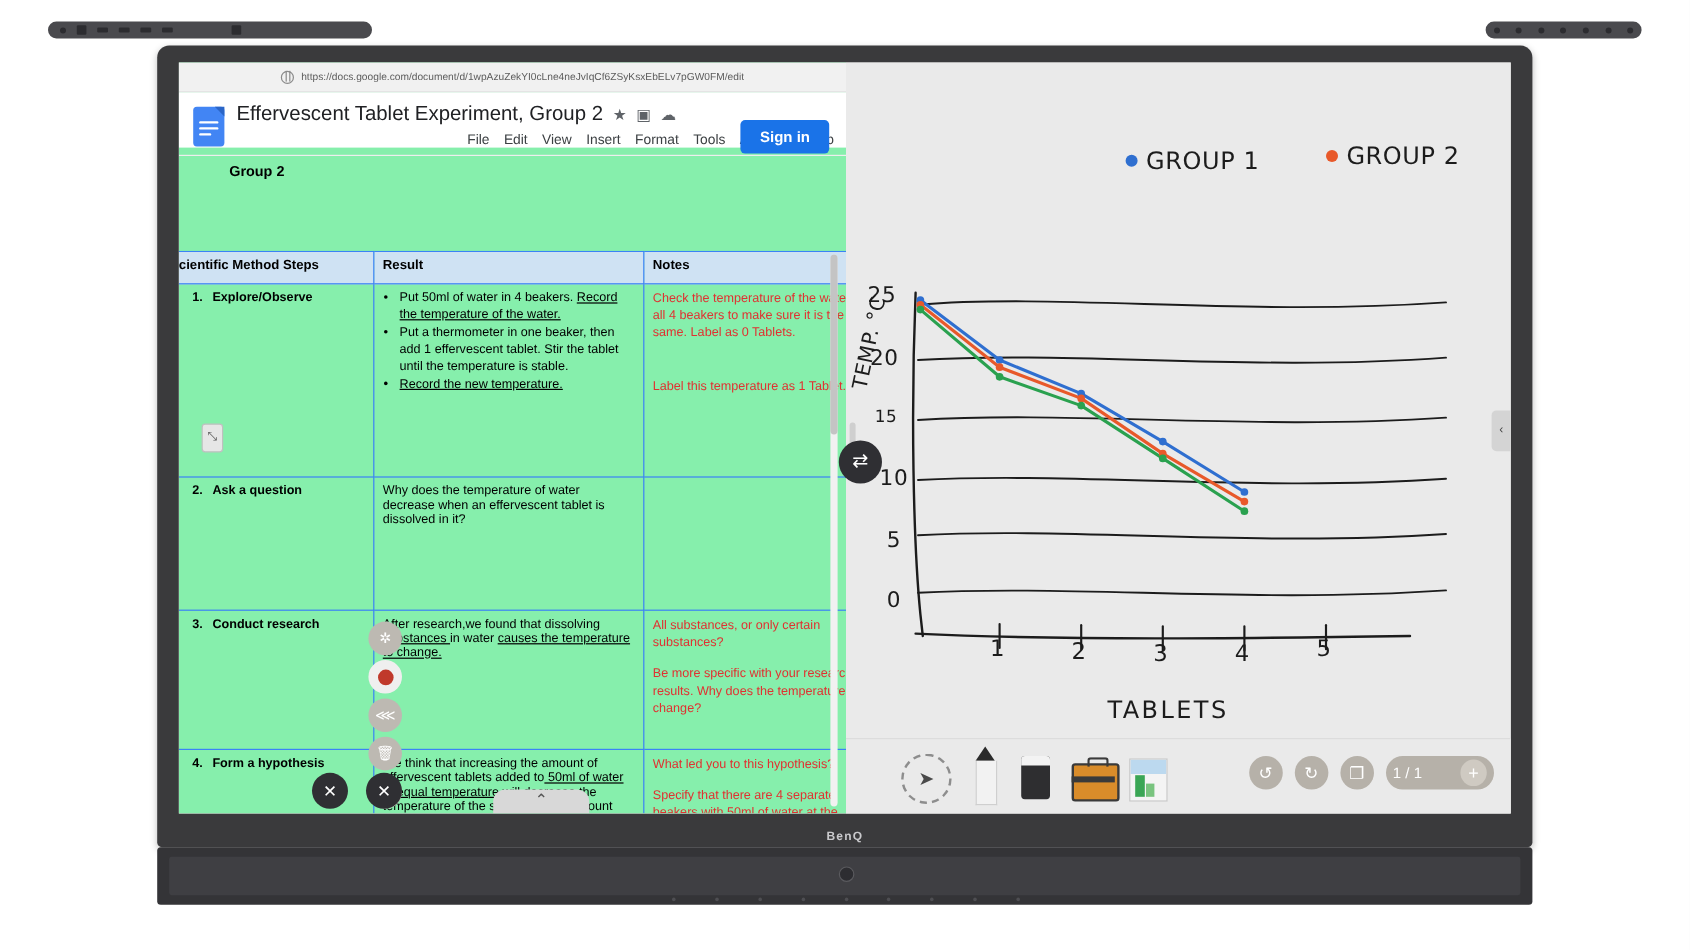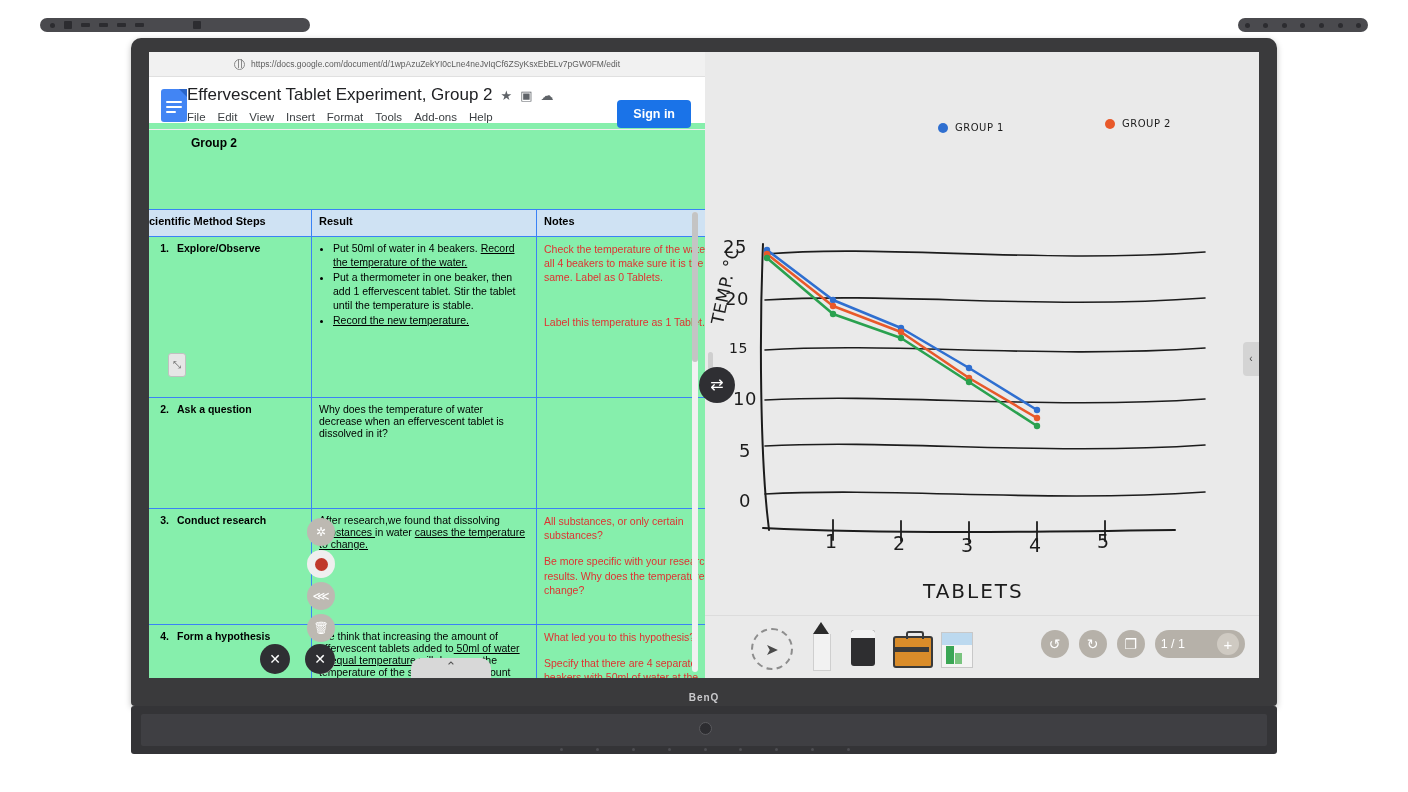--- a/index.html
+++ b/index.html
@@ -174,38 +174,39 @@
     border-style: solid;
     border-color: transparent #2a65c7 transparent transparent;
   }
   .docs-icon .line {
     position: absolute;
     left: 5px;
     width: 16px; height: 2px;
     background: #ffffff;
     border-radius: 1px;
   }
-  .doc-title-wrap { flex: 1 1 auto; min-width: 0; }
+  .doc-title-wrap { margin-left: 10px; flex: 1 1 auto; min-width: 0; }
   .doc-title-row { display: flex; align-items: center; gap: 8px; }
   .doc-title {
     font-size: 17px;
     color: #202124;
     white-space: nowrap;
   }
   .hdr-icon {
     font-size: 13px;
     color: #5f6368;
     line-height: 1;
   }
   .doc-menus {
     display: flex;
     gap: 12px;
     margin-top: 6px;
     font-size: 11.5px;
     color: #3c4043;
+    justify-content: flex-end;
   }
   .signin-btn {
     position: absolute;
     right: 14px;
     top: 48px;
     background: #1a73e8;
     color: #fff;
     font-size: 12.5px;
     padding: 7px 16px;
     border-radius: 4px;
@@ -347,21 +348,21 @@
   }
   .legend-item {
     position: absolute;
     display: flex;
     align-items: center;
     gap: 7px;
   }
   .legend-dot { width: 10px; height: 10px; border-radius: 50%; }
   .legend-text {
     font-family: "DejaVu Sans", sans-serif;
-    font-size: 10px;
+    font-size: 20px;
     color: #1c1c1c;
     letter-spacing: 0.5px;
   }
   .handwrite {
     font-family: "DejaVu Sans", sans-serif;
     color: #1c1c1c;
     letter-spacing: 0.5px;
   }
 
   

